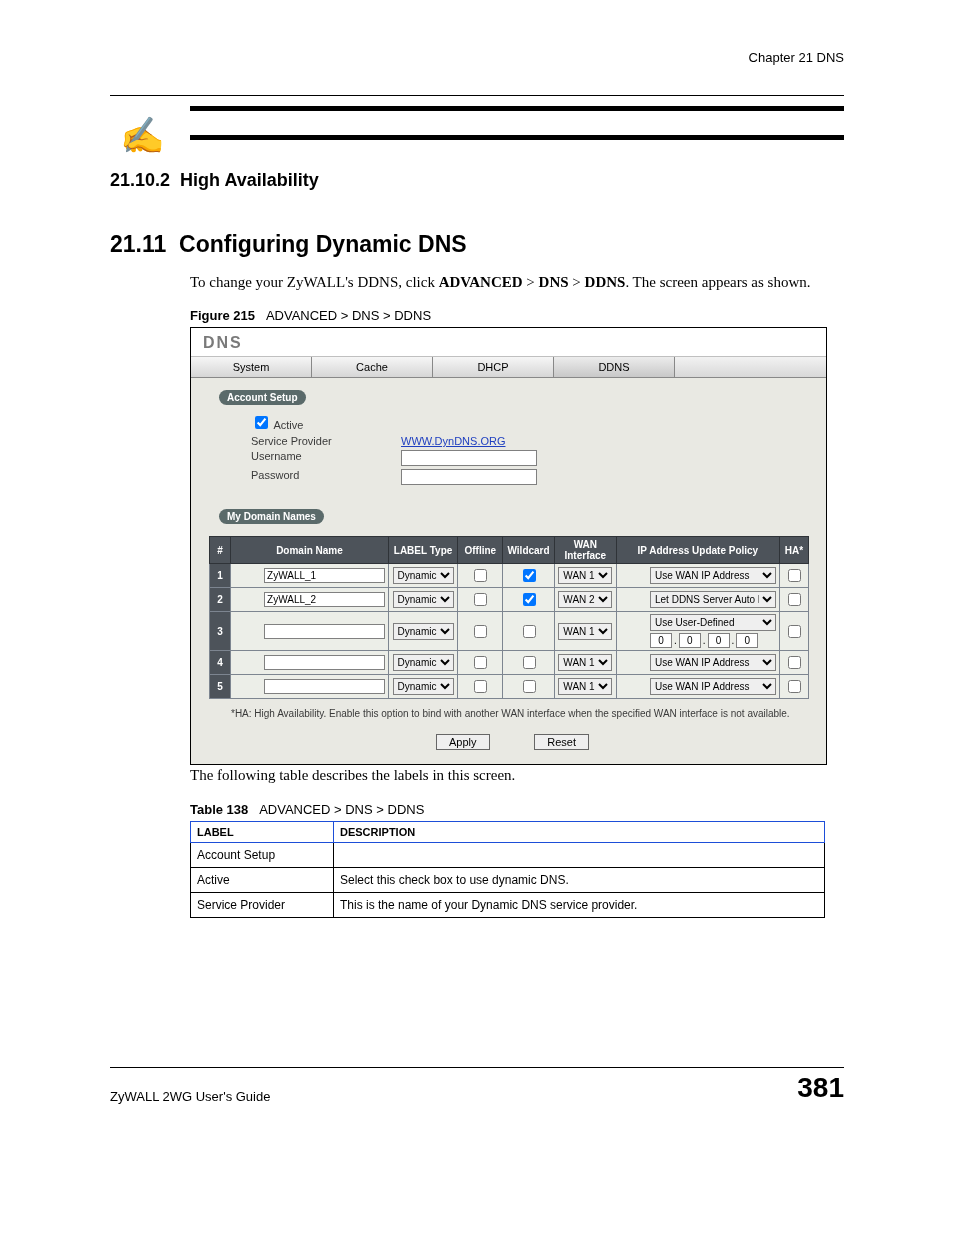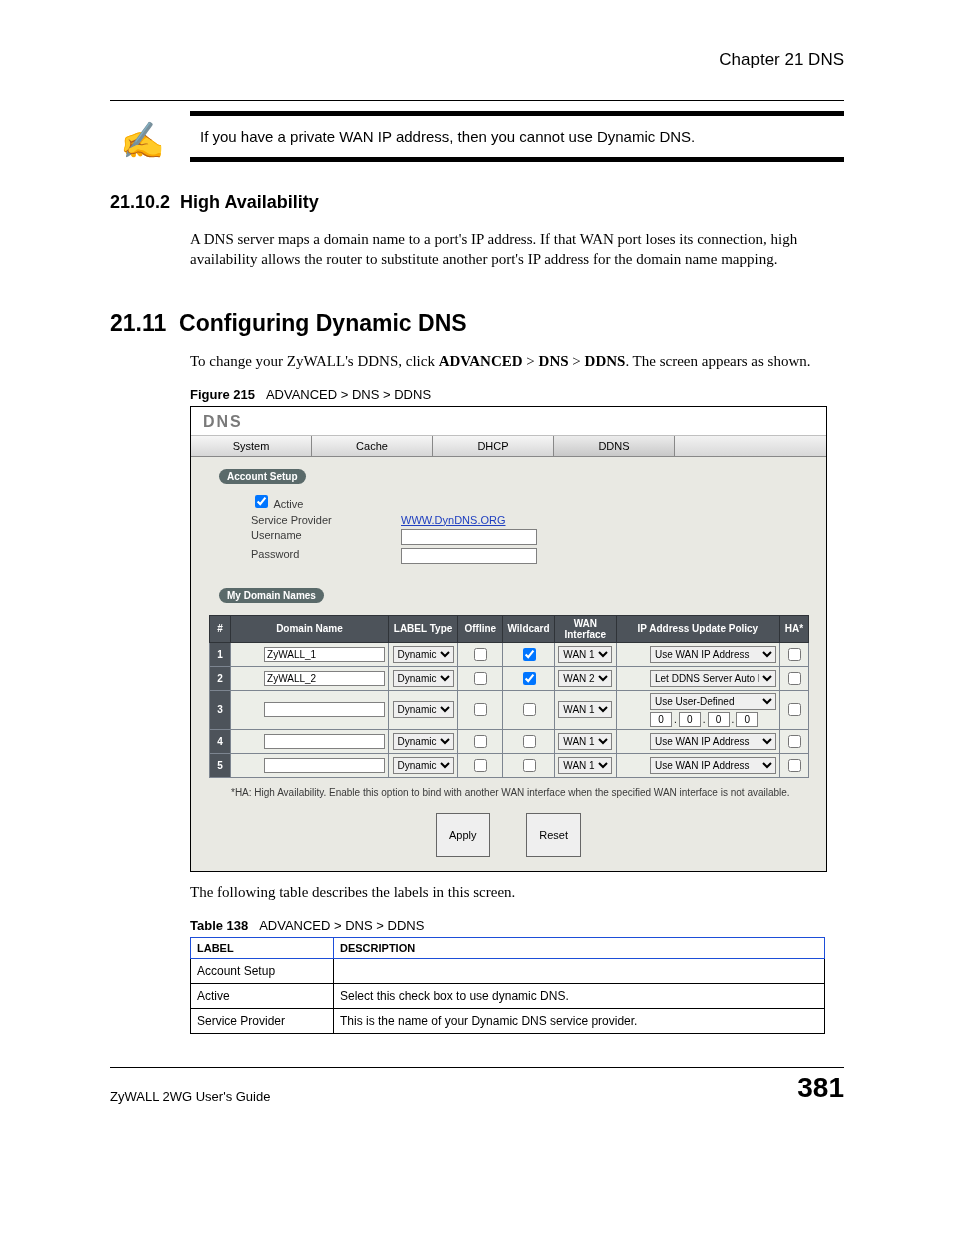--- a/index.html
+++ b/index.html
@@ -16,21 +16,21 @@
     min-height: 1140px;
     box-sizing: border-box;
   }
   .header-line {
     border-top: 1px solid #000;
     margin-bottom: 6px;
   }
   .chapter {
     text-align: right;
     font-family: Arial, sans-serif;
-    font-size: 17px;
+    font-size: 13px;
     margin-bottom: 30px;
   }
   .note-block {
     border-top: 5px solid #000;
     border-bottom: 5px solid #000;
     margin: 10px 0 30px 80px;
     padding: 12px 0 12px 10px;
     font-family: Arial, sans-serif;
     font-size: 15px;
     position: relative;
@@ -153,22 +153,23 @@
   .ip-row { display:flex; gap:2px; align-items:center; justify-content:flex-start; }
   .ip-row input{ width:22px !important; text-align:center;}
   .ha-note {
     font-size: 10px;
     color: #3a3a3a;
     margin: 8px 0 14px 30px;
     line-height:1.3;
   }
   .btn-row { text-align:center; margin-top:6px; }
   .btn {
-    font-size:11px; padding:15px 12px; border:1px solid #666; background:#efefef;
-    font-family: Arial, sans-serif;
+    font-size:11px; padding:1px 12px; border:1px solid #666; background:#efefef;
+    font-family: Arial, sans-serif;
+    margin-left: 8px;
   }
   
   table.desc {
     border-collapse: collapse;
     margin-left: 80px;
     width: 635px;
     font-family: Arial, sans-serif;
     font-size: 12px;
   }
   table.desc th { border:1px solid #1d4ed8; padding:4px 6px; text-align:left; font-size:11px; }
@@ -186,27 +187,25 @@
 </style>
 </head>
 <body>
 
 <div class="page">
   <div class="chapter">Chapter 21 DNS</div>
   <div class="header-line"></div>
 
   <div class="note-block">
     <span class="note-icon">✍</span>
-    <span>If you have a private WAN IP address, then you cannot use Dynamic DNS.</span>
   </div>
 
   <h3 class="section">
     <span>21.10.2</span>&nbsp;&nbsp;<span>High Availability</span>
   </h3>
-  <p class="body">A DNS server maps a domain name to a port's IP address. If that WAN port loses its connection, high availability allows the router to substitute another port's IP address for the domain name mapping.</p>
 
   <h2 class="section">
     <span>21.11</span>&nbsp;&nbsp;<span>Configuring Dynamic DNS</span>
   </h2>
   <p class="body">
     <span>To change your ZyWALL's DDNS, click </span><b>ADVANCED</b><span> &gt; </span><b>DNS</b><span> &gt; </span><b>DDNS</b><span>. The screen appears as shown.</span>
   </p>
 
   <div class="fig-caption">
     <b>Figure 215</b>&nbsp;&nbsp;&nbsp;<span>ADVANCED &gt; DNS &gt; DDNS</span>
@@ -313,21 +312,21 @@
       <div class="ha-note">*HA: High Availability. Enable this option to bind with another WAN interface when the specified WAN interface is not available.</div>
 
       <div class="btn-row">
         <button class="btn">Apply</button>
         &nbsp;&nbsp;&nbsp;&nbsp;&nbsp;&nbsp;&nbsp;&nbsp;&nbsp;&nbsp;
         <button class="btn">Reset</button>
       </div>
     </div>
   </div>
 
-  <p class="body" style="margin-top:10px">The following table describes the labels in this screen.</p>
+  <p class="body" style="">The following table describes the labels in this screen.</p>
 
   <div class="tbl-caption">
     <b>Table 138</b>&nbsp;&nbsp;&nbsp;<span>ADVANCED &gt; DNS &gt; DDNS</span>
   </div>
 
   <table class="desc">
     <thead>
       <tr>
         <th style="width:130px">LABEL</th>
         <th>DESCRIPTION</th>

